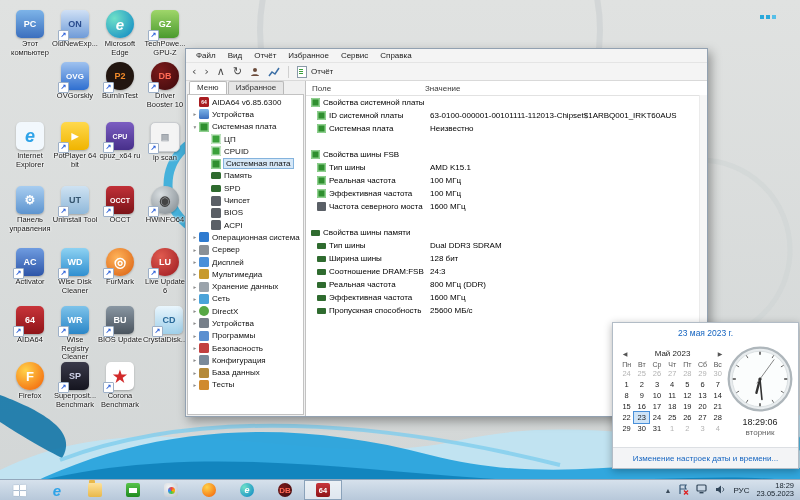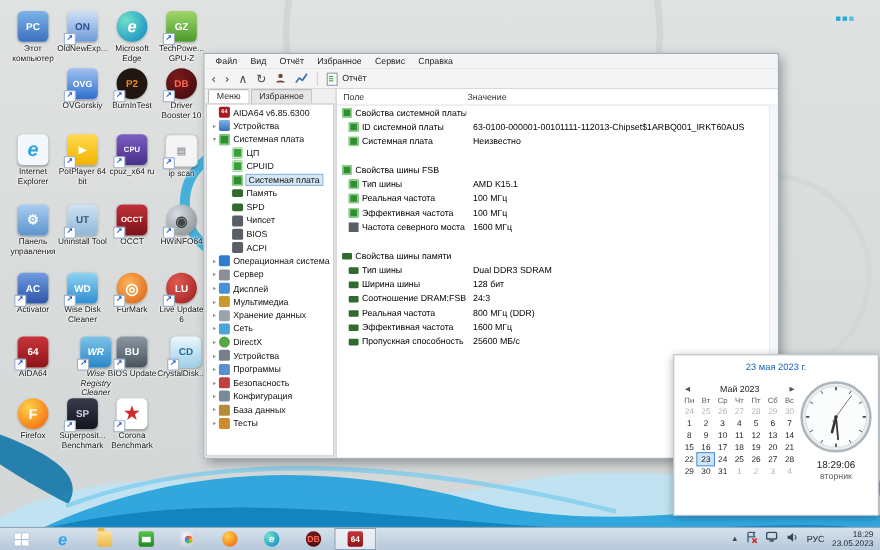--- a/index.html
+++ b/index.html
@@ -244,21 +244,21 @@
       <div class="dlabel">FurMark</div>
     </div>
     <div class="desktop-icon" style="left: 142px; top: 248px;">
       <div class="tile t-liveup round">LU<span class="sc">↗</span></div>
       <div class="dlabel">Live Update 6</div>
     </div>
     <div class="desktop-icon" style="left: 7px; top: 306px;">
       <div class="tile t-aida">64<span class="sc">↗</span></div>
       <div class="dlabel">AIDA64</div>
     </div>
-    <div class="desktop-icon" style="left: 64px; top: 306px; font-style: italic;">
+    <div class="desktop-icon" style="left: 52px; top: 306px;">
       <div class="tile t-wreg">WR<span class="sc">↗</span></div>
       <div class="dlabel">Wise Registry Cleaner</div>
     </div>
     <div class="desktop-icon" style="left: 97px; top: 306px;">
       <div class="tile t-bios">BU<span class="sc">↗</span></div>
       <div class="dlabel">BIOS Update</div>
     </div>
     <div class="desktop-icon" style="left: 142px; top: 306px;">
       <div class="tile t-crystal">CD<span class="sc">↗</span></div>
       <div class="dlabel">CrystalDisk...</div>
@@ -646,20 +646,23 @@
           <line x1="24.499999999999986" y1="14.617314097820163" x2="22.749999999999986" y2="11.58622518457463" stroke="#555" stroke-width="1"></line>
         </g>
       <line id="hhand" x1="38" y1="38" x2="38" y2="22" stroke="#333" stroke-width="2.6" stroke-linecap="round" transform="rotate(194.5 38 38)"></line>
       <line id="mhand" x1="38" y1="38" x2="38" y2="15" stroke="#333" stroke-width="1.8" stroke-linecap="round" transform="rotate(174.6 38 38)"></line>
       <line id="shand" x1="38" y1="44" x2="38" y2="11" stroke="#777" stroke-width="0.9" transform="rotate(36 38 38)"></line>
       <circle cx="38" cy="38" r="1.8" fill="#333"></circle>
     </svg>
     <div class="digtime">18:29:06</div>
     <div class="weekday">вторник</div>
   </div>
+  <div class="fbottom">
+    <span class="flink">Изменение настроек даты и времени...</span>
+  </div>
 </div>
 
 <div class="taskbar">
   <div class="tb-apps" id="tbapps">
       <div class="tb-app">
         <div class="winlogo">
           <i></i>
           <i></i>
           <i></i>
           <i></i>

